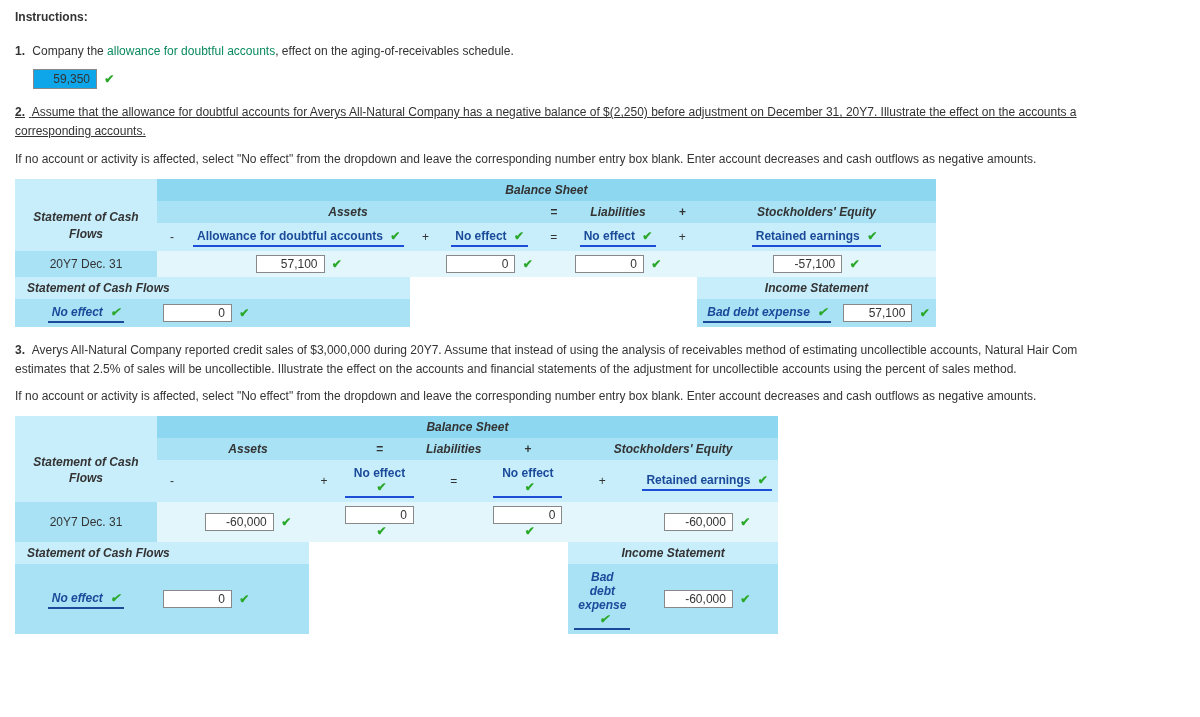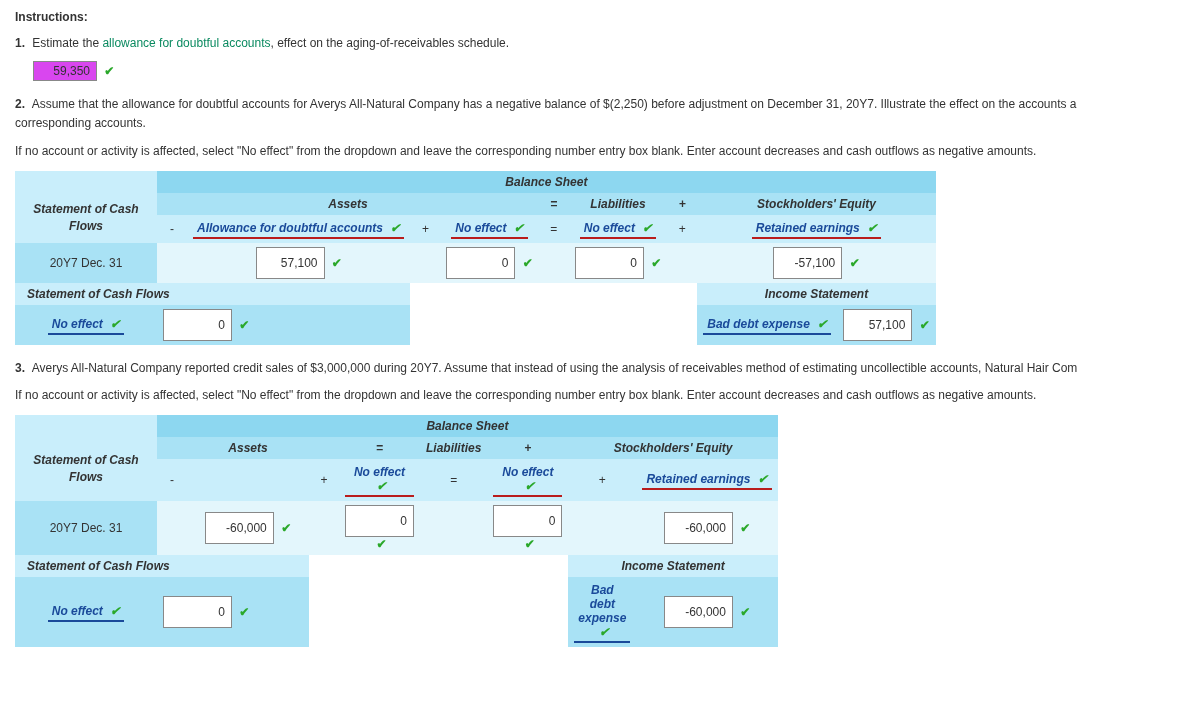--- a/index.html
+++ b/index.html
@@ -4,37 +4,37 @@
 <style>
   body {
     font-family: Verdana, Arial, sans-serif;
     font-size: 12px;
     color: #333;
     margin: 10px 15px;
     background: #fff;
   }
   .instructions-heading {
     font-weight: bold;
-    margin-bottom: 10px;
+    margin-bottom: 18px;
   }
   .question-text {
     margin: 8px 0;
     line-height: 1.6;
   }
   .question-text .num {
     font-weight: bold;
     margin-right: 4px;
   }
   .link-term {
     color: #0a8a60;
   }
   .answer-box {
     display: inline-block;
     border: 1px solid #888;
-    background: #d946ef;
+    background: #0ea5e9;
     padding: 2px 6px;
     font-size: 12px;
     text-align: right;
     min-width: 50px;
     margin-left: 18px;
   }
   .check {
     color: #2aa82a;
     font-weight: bold;
     margin-left: 4px;
@@ -77,31 +77,30 @@
     text-align: center;
     width: 120px;
   }
   .sign {
     font-weight: normal;
     width: 18px;
     text-align: center;
   }
   .dd {
     display: inline-block;
-    font-style: italic;
     font-weight: bold;
     color: #1a4a9a;
-    border-bottom: 2px solid #b91c1c;
+    border-bottom: 2px solid #1d4ed8;
     padding: 2px 4px;
   }
   .input-cell {
     display: inline-block;
     border: 1px solid #888;
     background: #fff;
-    padding: 8px 6px;
+    padding: 1px 6px;
     min-width: 55px;
     text-align: right;
     font-style: normal;
     font-weight: normal;
   }
   .cash-label {
     font-style: italic;
     font-weight: bold;
     color: #1a4a9a;
     border-bottom: 2px solid #1a4a9a;
@@ -109,28 +108,28 @@
     display:inline-block;
   }
 </style>
 </head>
 <body>
 
 <div class="instructions-heading">Instructions:</div>
 
 <div class="question-text">
   <span class="num">1.</span>
-  <span>Estimate the </span><span class="link-term">allowance for doubtful accounts</span><span>, effect on the aging-of-receivables schedule.</span>
+  <span>Company the </span><span class="link-term">allowance for doubtful accounts</span><span>, effect on the aging-of-receivables schedule.</span>
 </div>
 <div>
   <span class="answer-box">59,350</span>
   <span class="check">✔</span>
 </div>
 
-<div class="question-text" style="margin-top:14px;">
+<div class="question-text" style="margin-top:14px;text-decoration:underline;">
   <span class="num">2.</span>
   <span>Assume that the allowance for doubtful accounts for Averys All-Natural Company has a negative balance of $(2,250) before adjustment on December 31, 20Y7. Illustrate the effect on the accounts a</span><br>
   <span>corresponding accounts.</span>
 </div>
 <div class="question-text">If no account or activity is affected, select "No effect" from the dropdown and leave the corresponding number entry box blank. Enter account decreases and cash outflows as negative amounts.</div>
 
 <table class="sheet">
   <tbody>
       <tr class="hdr">
     <td class="bg-light" style="width:130px;"></td>
@@ -176,20 +175,21 @@
     <td class="bg-white" colspan="5"></td>
     <td class="bg-mid"><span class="cash-label"><span>Bad debt expense</span> <span class="check">✔</span></span></td>
     <td class="bg-mid" colspan="2"><span class="input-cell">57,100</span> <span class="check">✔</span></td>
   </tr>
 </tbody>
   </table>
 
 <div class="question-text" style="margin-top:14px;">
   <span class="num">3.</span>
   <span>Averys All-Natural Company reported credit sales of $3,000,000 during 20Y7. Assume that instead of using the analysis of receivables method of estimating uncollectible accounts, Natural Hair Com</span><br>
+  <span>estimates that 2.5% of sales will be uncollectible. Illustrate the effect on the accounts and financial statements of the adjustment for uncollectible accounts using the percent of sales method.</span>
 </div>
 <div class="question-text">If no account or activity is affected, select "No effect" from the dropdown and leave the corresponding number entry box blank. Enter account decreases and cash outflows as negative amounts.</div>
 
 <table class="sheet">
   <tbody>
       <tr class="hdr">
     <td class="bg-light" style="width:130px;"></td>
     <td class="bg-dark" colspan="10">Balance Sheet</td>
   </tr>
   <tr class="hdr">

